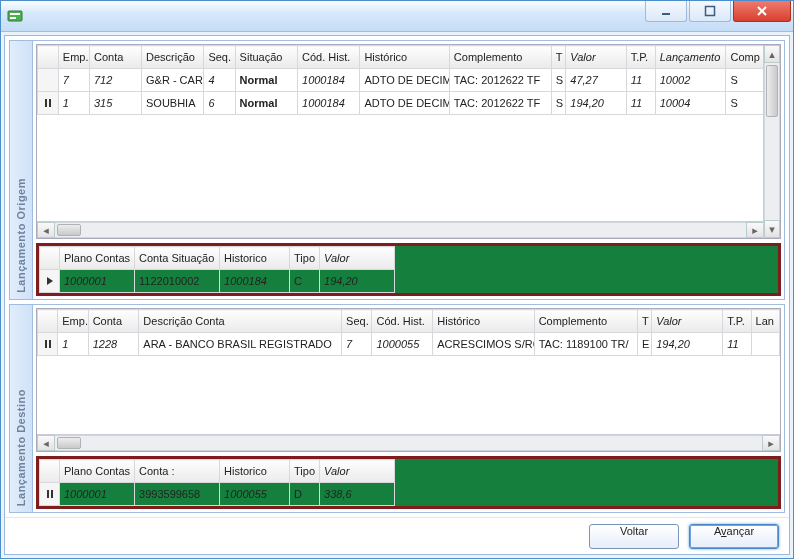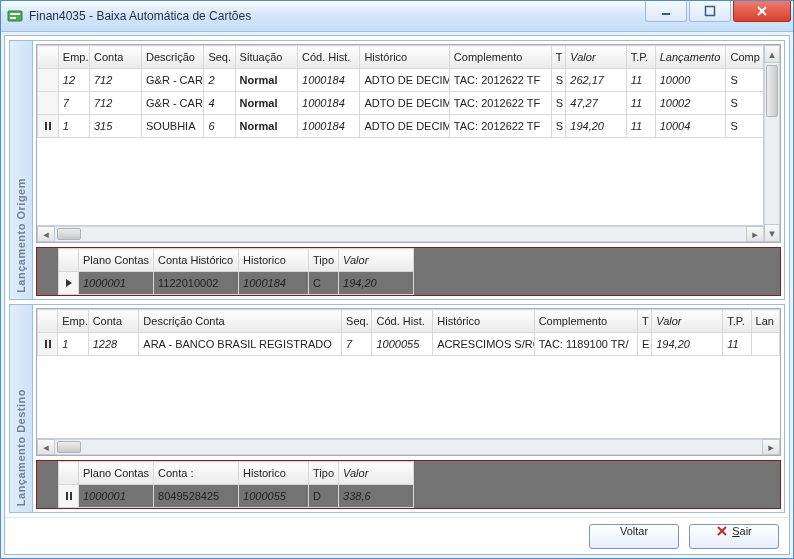--- a/index.html
+++ b/index.html
@@ -139,23 +139,22 @@
   }
   .vscrollbar .vtrack{flex:1; width:14px; background:#eceef1; border:1px solid #d0d6dc; border-top:none; border-bottom:none; position:relative;}
   .vscrollbar .vthumb{
     position:absolute; left:1px; right:1px; top:2px; height:50px;
     background:linear-gradient(to right,#ededed,#c9c9c9);
     border:1px solid #aeb2b6;
     border-radius:2px;
   }
 
   .detail-grid-wrap{
-    border:1px solid #7f1d1d;
-    background:#737373;
-    padding-left:21px;
+    border:3px solid #7f1d1d;
+    background:#15803d;
   }
   table.detail{
     border-collapse:collapse;
     font-size:11px;
     color:#222;
   }
   table.detail th, table.detail td{
     border:1px solid #d8d8dc;
     height:18px; line-height:14px;
     padding:2px 4px;
@@ -197,21 +196,20 @@
 <div class="window">
 
   <div class="titlebar">
     <span class="appicon">
       <svg width="16" height="16" viewBox="0 0 16 16">
         <rect x="1" y="3" width="14" height="10" rx="1" fill="#4caf50" stroke="#2e7d32"></rect>
         <rect x="3" y="5" width="10" height="2" fill="#fff"></rect>
         <rect x="3" y="9" width="6" height="2" fill="#fff"></rect>
       </svg>
     </span>
-    <span class="title">Finan4035 - Baixa Automática de Cartões</span>
     <div class="win-buttons">
       <div class="win-btn">
         <svg width="12" height="12" viewBox="0 0 12 12">
             <rect x="2" y="8" width="8" height="2" fill="#3b5d82"></rect>
           </svg>
       </div>
       <div class="win-btn">
         <svg width="12" height="12" viewBox="0 0 12 12">
             <rect x="1.5" y="1.5" width="9" height="9" fill="none" stroke="#3b5d82" stroke-width="1.5"></rect>
           </svg>
@@ -264,36 +262,20 @@
                     <th>Histórico</th>
                     <th>Complemento</th>
                     <th>T</th>
                     <th class="num">Valor</th>
                     <th>T.P.</th>
                     <th class="num">Lançamento</th>
                     <th>Comp</th>
                   </tr>
                 </thead>
                 <tbody>
-                  <tr>
-                    <td class="indicator"></td>
-                    <td class="num">12</td>
-                    <td class="num">712</td>
-                    <td>G&amp;R - CAR</td>
-                    <td class="num">2</td>
-                    <td class="bold">Normal</td>
-                    <td class="num">1000184</td>
-                    <td>ADTO DE DECIM</td>
-                    <td>TAC: 2012622  TF</td>
-                    <td>S</td>
-                    <td class="num">262,17</td>
-                    <td class="num">11</td>
-                    <td class="num">10000</td>
-                    <td>S</td>
-                  </tr>
                   <tr>
                     <td class="indicator"></td>
                     <td class="num">7</td>
                     <td class="num">712</td>
                     <td>G&amp;R - CAR</td>
                     <td class="num">4</td>
                     <td class="bold">Normal</td>
                     <td class="num">1000184</td>
                     <td>ADTO DE DECIM</td>
                     <td>TAC: 2012622  TF</td>
@@ -350,21 +332,21 @@
                   <col style="width:75px">
                   <col style="width:85px">
                   <col style="width:70px">
                 <col style="width:30px">
                   <col style="width:75px">
               </colgroup>
               <thead>
                 <tr>
                   <th class="indicator"></th>
                   <th>Plano Contas</th>
-                  <th>Conta Histórico</th>
+                  <th>Conta Situação</th>
                   <th>Historico</th>
                   <th>Tipo</th>
                   <th class="num">Valor</th>
                 </tr>
               </thead>
               <tbody>
                 <tr>
                   <td class="indicator row-pointer">
                     <svg width="10" height="10" viewBox="0 0 10 10">
                         <polygon points="2,1 8,5 2,9" fill="#333"></polygon>
@@ -476,41 +458,36 @@
               </thead>
               <tbody>
                 <tr>
                   <td class="indicator row-pointer">
                     <svg width="12" height="12" viewBox="0 0 12 12">
                         <rect x="3" y="2" width="2" height="8" fill="#333"></rect>
                         <rect x="7" y="2" width="2" height="8" fill="#333"></rect>
                       </svg>
                   </td>
                   <td class="num">1000001</td>
-                  <td>8049528425</td>
+                  <td>3993599658</td>
                   <td class="num">1000055</td>
                   <td>D</td>
                   <td class="num">338,6</td>
                 </tr>
               </tbody>
             </table>
           </div>
 
         </div>
       </div>
 
     </div>
 
     <div class="button-bar">
       <div class="btn">
         <span>Voltar</span>
       </div>
-      <div class="btn">
-        <span>
-          <svg width="12" height="12" viewBox="0 0 12 12">
-              <path d="M2 2 L10 10 M10 2 L2 10" stroke="#c62828" stroke-width="2"></path>
-            </svg>
-        </span>
-        <span><span></span><span class="underline">S</span><span>air</span></span>
+      <div class="btn default">
+        <span><span>A</span><span class="underline">v</span><span>ançar</span></span>
       </div>
     </div>
   </div>
 </div>
 
 </body></html>

